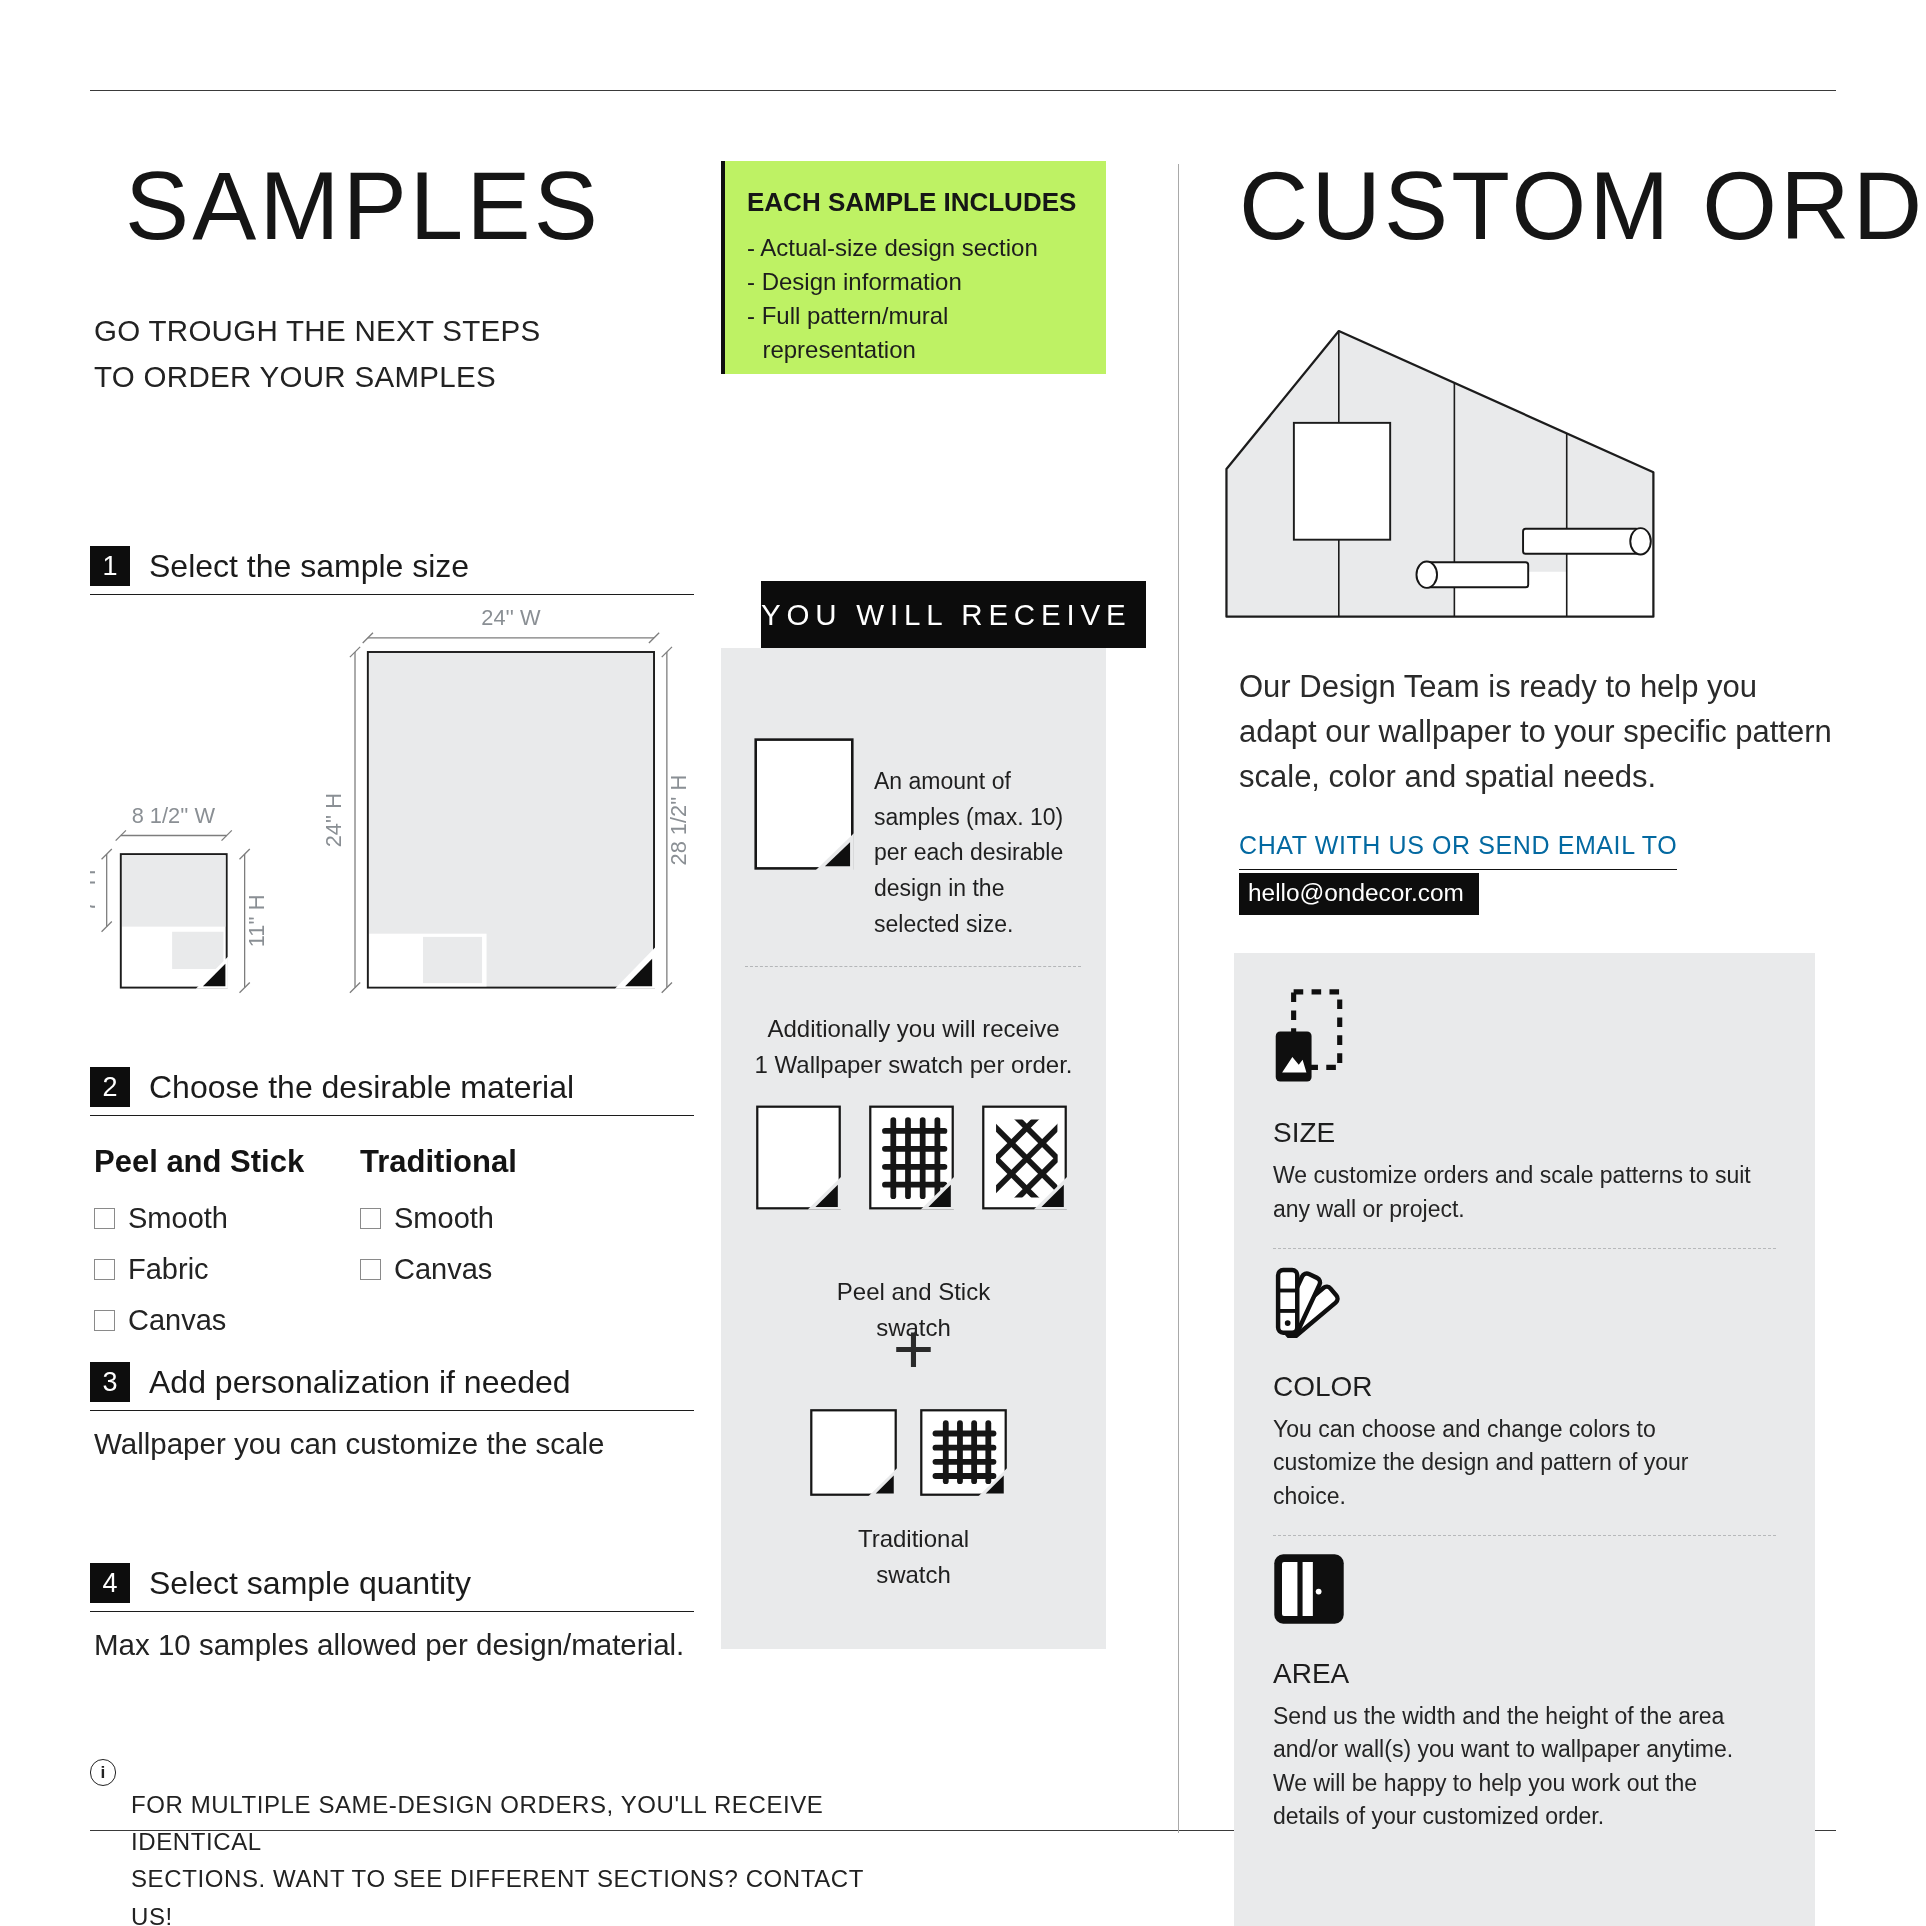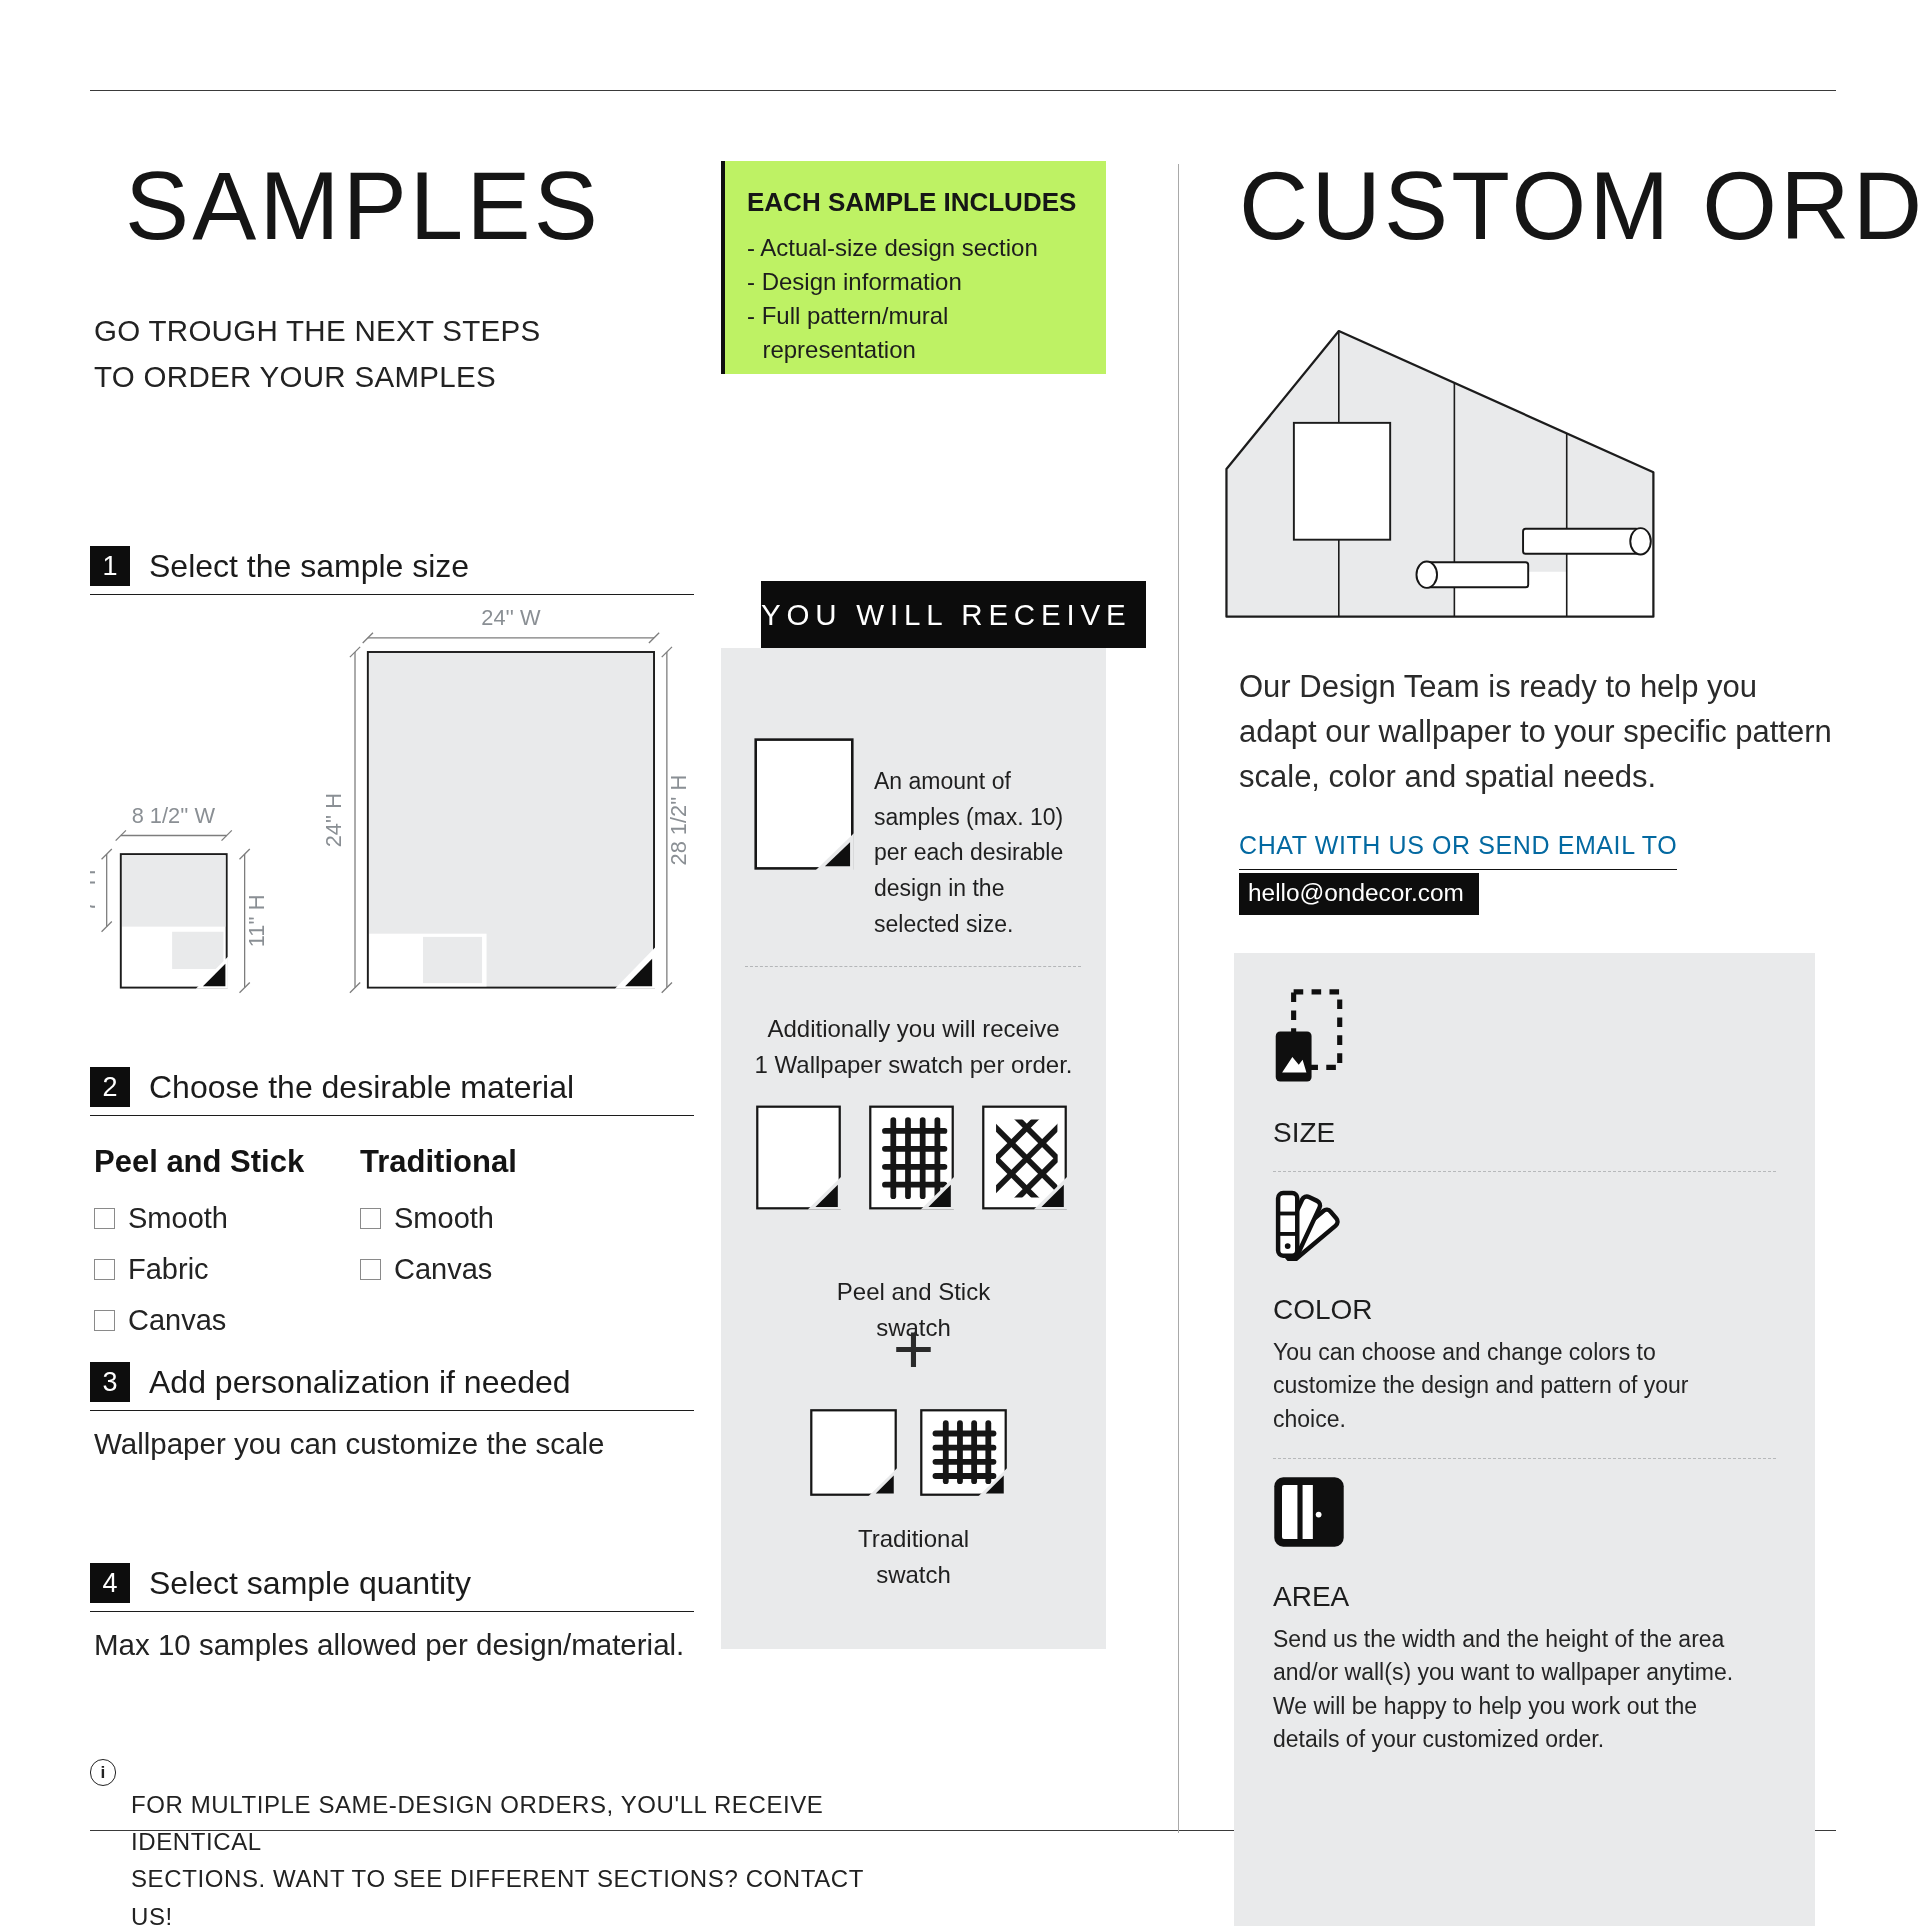--- a/index.html
+++ b/index.html
@@ -320,20 +320,21 @@
   <div class="email-badge">hello@ondecor.com</div>
 
   <div class="feature-panel">
 
     <svg class="feat-icon first" width="72" height="96" viewBox="0 0 112 150">
       <rect x="32" y="6" width="72" height="118" fill="none" stroke="#0f0f0f" stroke-width="8" stroke-dasharray="15 13"></rect>
       <rect x="4" y="68" width="56" height="78" rx="7" fill="#0f0f0f"></rect>
       <polygon points="14,132 30,108 40,120 46,112 52,132" fill="#ffffff"></polygon>
     </svg>
     <h3 class="feat-head">SIZE</h3>
+    <p class="feat-body">We customize orders and scale patterns to suit any wall or project.</p>
     <hr class="feat-div">
 
     <svg class="feat-icon" width="83" height="72" viewBox="0 0 130 112">
       <g transform="rotate(50 22 100)">
         <rect x="8" y="6" width="30" height="98" rx="8" fill="#ffffff" stroke="#0f0f0f" stroke-width="7"></rect>
       </g>
       <g transform="rotate(25 22 100)">
         <rect x="8" y="6" width="30" height="98" rx="8" fill="#ffffff" stroke="#0f0f0f" stroke-width="7"></rect>
       </g>
       <rect x="8" y="6" width="30" height="98" rx="8" fill="#ffffff" stroke="#0f0f0f" stroke-width="7"></rect>

